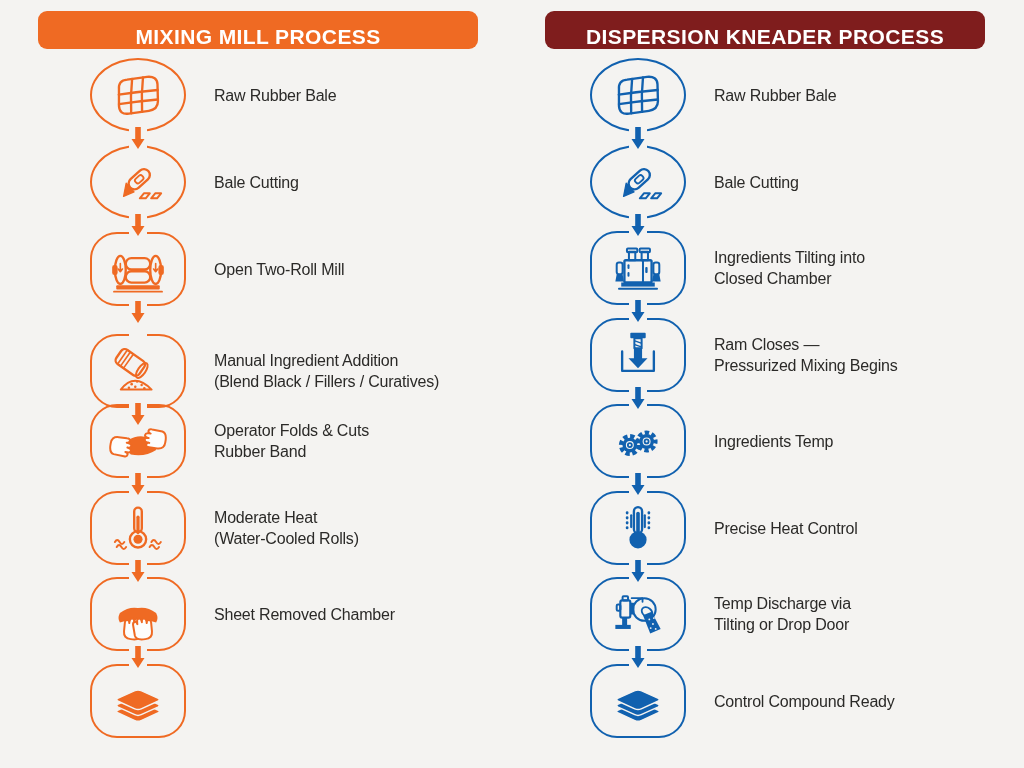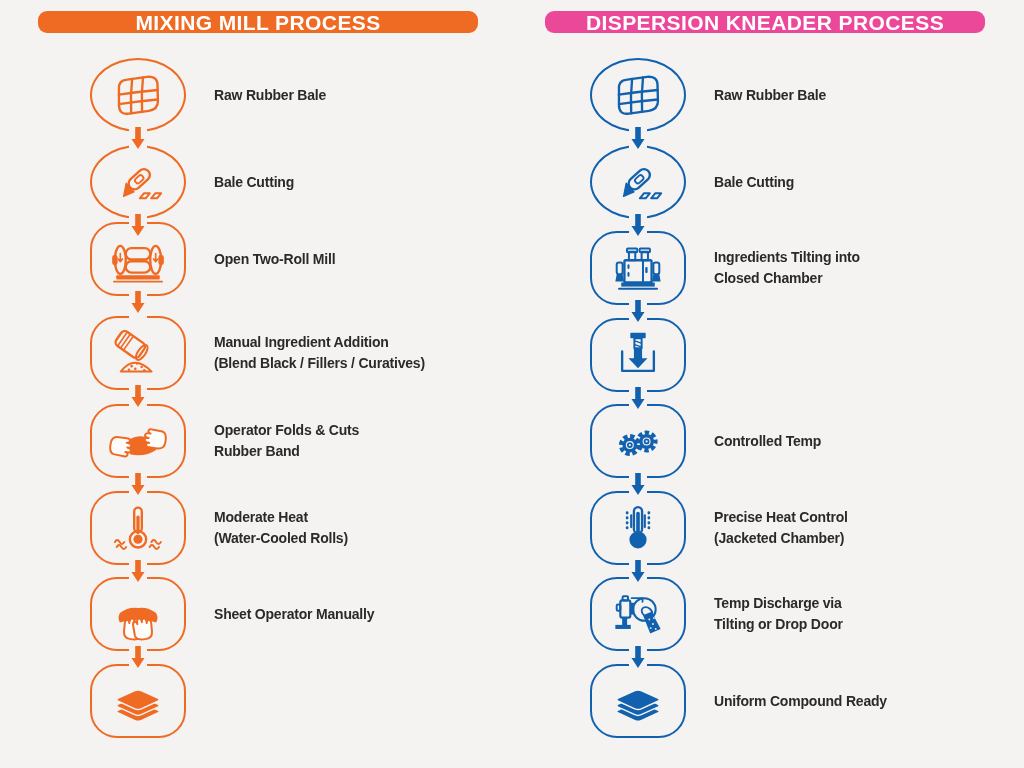--- a/index.html
+++ b/index.html
@@ -6,47 +6,47 @@
   body{
     width:1024px;height:768px;position:relative;overflow:hidden;
     background:#f4f3f1;
     font-family:"Liberation Sans","DejaVu Sans",sans-serif;
     color:#2b2a28;
   }
   .column{position:absolute;top:0;width:440px;height:768px;}
   .col-left{left:38px;color:#ef6a23;}
   .col-right{left:538px;color:#1161af;}
   .header{
-    position:absolute;top:11px;left:0;width:440px;height:22px;
-    border-radius:9px;display:flex;align-items:flex-start;justify-content:center;
+    position:absolute;top:11px;left:0;width:440px;height:38px;
+    border-radius:9px;display:flex;align-items:flex-end;justify-content:center;
     color:#ffffff;font-weight:bold;font-size:21px;letter-spacing:.4px;
   }
   .col-left  .header{background:#ef6a23;}
-  .col-right .header{background:#ec4899;left:7px;}
+  .col-right .header{background:#7f1d1d;left:7px;}
   .step{position:absolute;left:0;width:440px;height:86px;}
   .badge{
     position:absolute;left:52px;top:0;width:96px;height:74px;
     border:2.5px solid currentColor;box-sizing:border-box;
     display:flex;align-items:center;justify-content:center;
   }
   .shape-ellipse{border-radius:50%;}
   .shape-squircle{border-radius:27px;}
   .gap-top::before,.gap-bottom::after{
     content:'';position:absolute;left:50%;transform:translateX(-50%);
     width:18px;height:6px;background:#f4f3f1;
   }
   .gap-top::before{top:-4px;}
   .gap-bottom::after{bottom:-4px;}
   .arrow{
     position:absolute;left:52px;top:69px;width:96px;height:22px;
     display:flex;justify-content:center;z-index:3;
   }
   .label{
     position:absolute;left:176px;top:37px;transform:translateY(-50%);
-    width:262px;font-size:14px;line-height:21px;font-weight:bold;
+    width:262px;font-size:16px;line-height:21px;font-weight:normal;
     letter-spacing:-.2px;color:#2b2a28;
   }
   .ic{stroke:currentColor;fill:none;stroke-width:2.6;stroke-linecap:round;stroke-linejoin:round;}
 </style>
 </head>
 <body>
 
 <svg width="0" height="0" style="position:absolute" aria-hidden="true">
 <defs>
   <g id="i-bale">
@@ -224,38 +224,38 @@
       <svg viewBox="0 0 16 22" width="16" height="22" fill="currentColor">
           <use href="#i-arrow"></use>
         </svg>
     </div>
     <div class="label">
       <div>Bale Cutting</div>
       <div></div>
     </div>
   </div>
 
-  <div class="step" style="top:222px">
+  <div class="step" style="top:232px">
     <div class="badge shape-squircle gap-top gap-bottom">
       <svg class="ic" viewBox="0 0 64 64" width="58" height="58">
           <use href="#i-mill"></use>
         </svg>
     </div>
     <div class="arrow">
       <svg viewBox="0 0 16 22" width="16" height="22" fill="currentColor">
           <use href="#i-arrow"></use>
         </svg>
     </div>
     <div class="label">
       <div>Open Two-Roll Mill</div>
       <div></div>
     </div>
   </div>
 
-  <div class="step" style="top:316px">
+  <div class="step" style="top:334px">
     <div class="badge shape-squircle gap-top gap-bottom">
       <svg class="ic" viewBox="0 0 64 64" width="58" height="58">
           <use href="#i-pour"></use>
         </svg>
     </div>
     <div class="arrow">
       <svg viewBox="0 0 16 22" width="16" height="22" fill="currentColor">
           <use href="#i-arrow"></use>
         </svg>
     </div>
@@ -304,21 +304,21 @@
       <svg class="ic" viewBox="0 0 64 64" width="58" height="58">
           <use href="#i-handstretch"></use>
         </svg>
     </div>
     <div class="arrow">
       <svg viewBox="0 0 16 22" width="16" height="22" fill="currentColor">
           <use href="#i-arrow"></use>
         </svg>
     </div>
     <div class="label">
-      <div>Sheet Operator Manually</div>
+      <div>Sheet Removed Chamber</div>
       <div></div>
     </div>
   </div>
 
   <div class="step" style="top:664px">
     <div class="badge shape-squircle gap-top">
       <svg class="ic" viewBox="0 0 64 64" width="58" height="58">
           <use href="#i-stack"></use>
         </svg>
     </div>
@@ -385,52 +385,55 @@
     <div class="badge shape-squircle gap-top gap-bottom">
       <svg class="ic" viewBox="0 0 64 64" width="58" height="58">
           <use href="#i-ram"></use>
         </svg>
     </div>
     <div class="arrow">
       <svg viewBox="0 0 16 22" width="16" height="22" fill="currentColor">
           <use href="#i-arrow"></use>
         </svg>
     </div>
+    <div class="label">
+      <div>Ram Closes —</div>
+      <div>Pressurized Mixing Begins</div>
+    </div>
   </div>
 
   <div class="step" style="top:404px">
     <div class="badge shape-squircle gap-top gap-bottom">
       <svg class="ic" viewBox="0 0 64 64" width="58" height="58">
           <use href="#i-rotors"></use>
         </svg>
     </div>
     <div class="arrow">
       <svg viewBox="0 0 16 22" width="16" height="22" fill="currentColor">
           <use href="#i-arrow"></use>
         </svg>
     </div>
     <div class="label">
-      <div>Controlled Temp</div>
+      <div>Ingredients Temp</div>
     </div>
   </div>
 
   <div class="step" style="top:491px">
     <div class="badge shape-squircle gap-top gap-bottom">
       <svg class="ic" viewBox="0 0 64 64" width="58" height="58">
           <use href="#i-thermojacket"></use>
         </svg>
     </div>
     <div class="arrow">
       <svg viewBox="0 0 16 22" width="16" height="22" fill="currentColor">
           <use href="#i-arrow"></use>
         </svg>
     </div>
     <div class="label">
       <div>Precise Heat Control</div>
-      <div>(Jacketed Chamber)</div>
     </div>
   </div>
 
   <div class="step" style="top:577px">
     <div class="badge shape-squircle gap-top gap-bottom">
       <svg class="ic" viewBox="0 0 64 64" width="58" height="58">
           <use href="#i-discharge"></use>
         </svg>
     </div>
     <div class="arrow">
@@ -444,17 +447,17 @@
     </div>
   </div>
 
   <div class="step" style="top:664px">
     <div class="badge shape-squircle gap-top">
       <svg class="ic" viewBox="0 0 64 64" width="58" height="58">
           <use href="#i-stack"></use>
         </svg>
     </div>
     <div class="label">
-      <div>Uniform Compound Ready</div>
+      <div>Control Compound Ready</div>
       <div></div>
     </div>
   </div>
 </div>
 
 </body></html>

